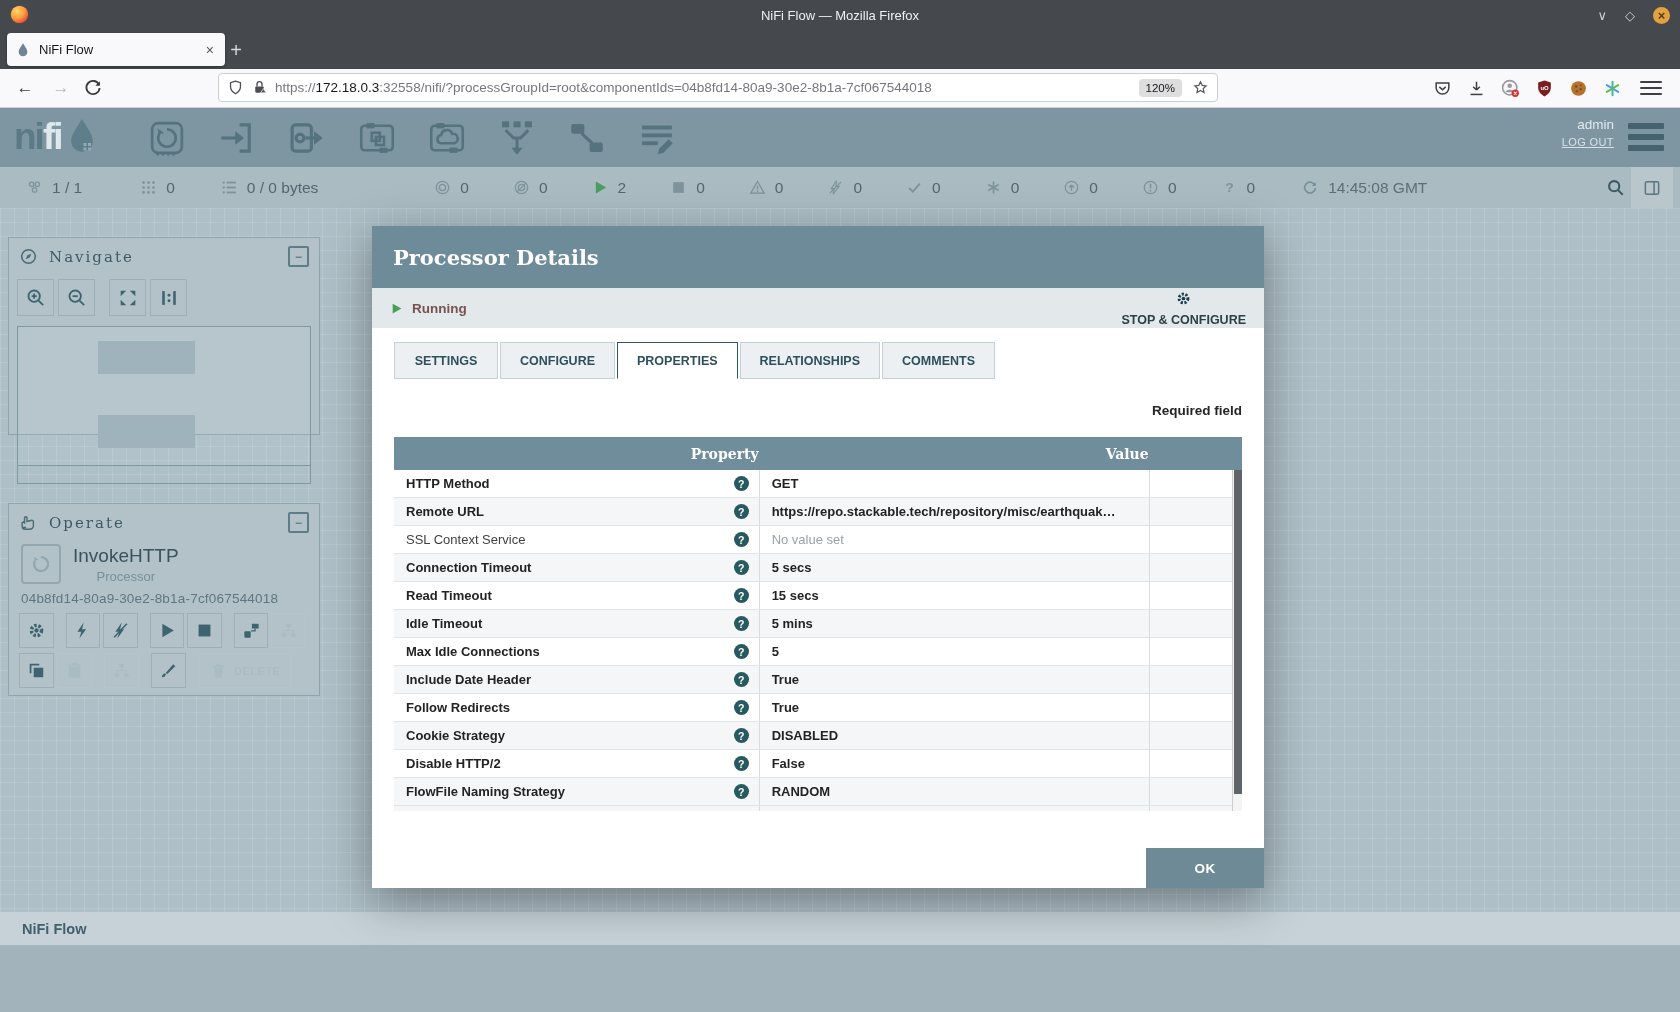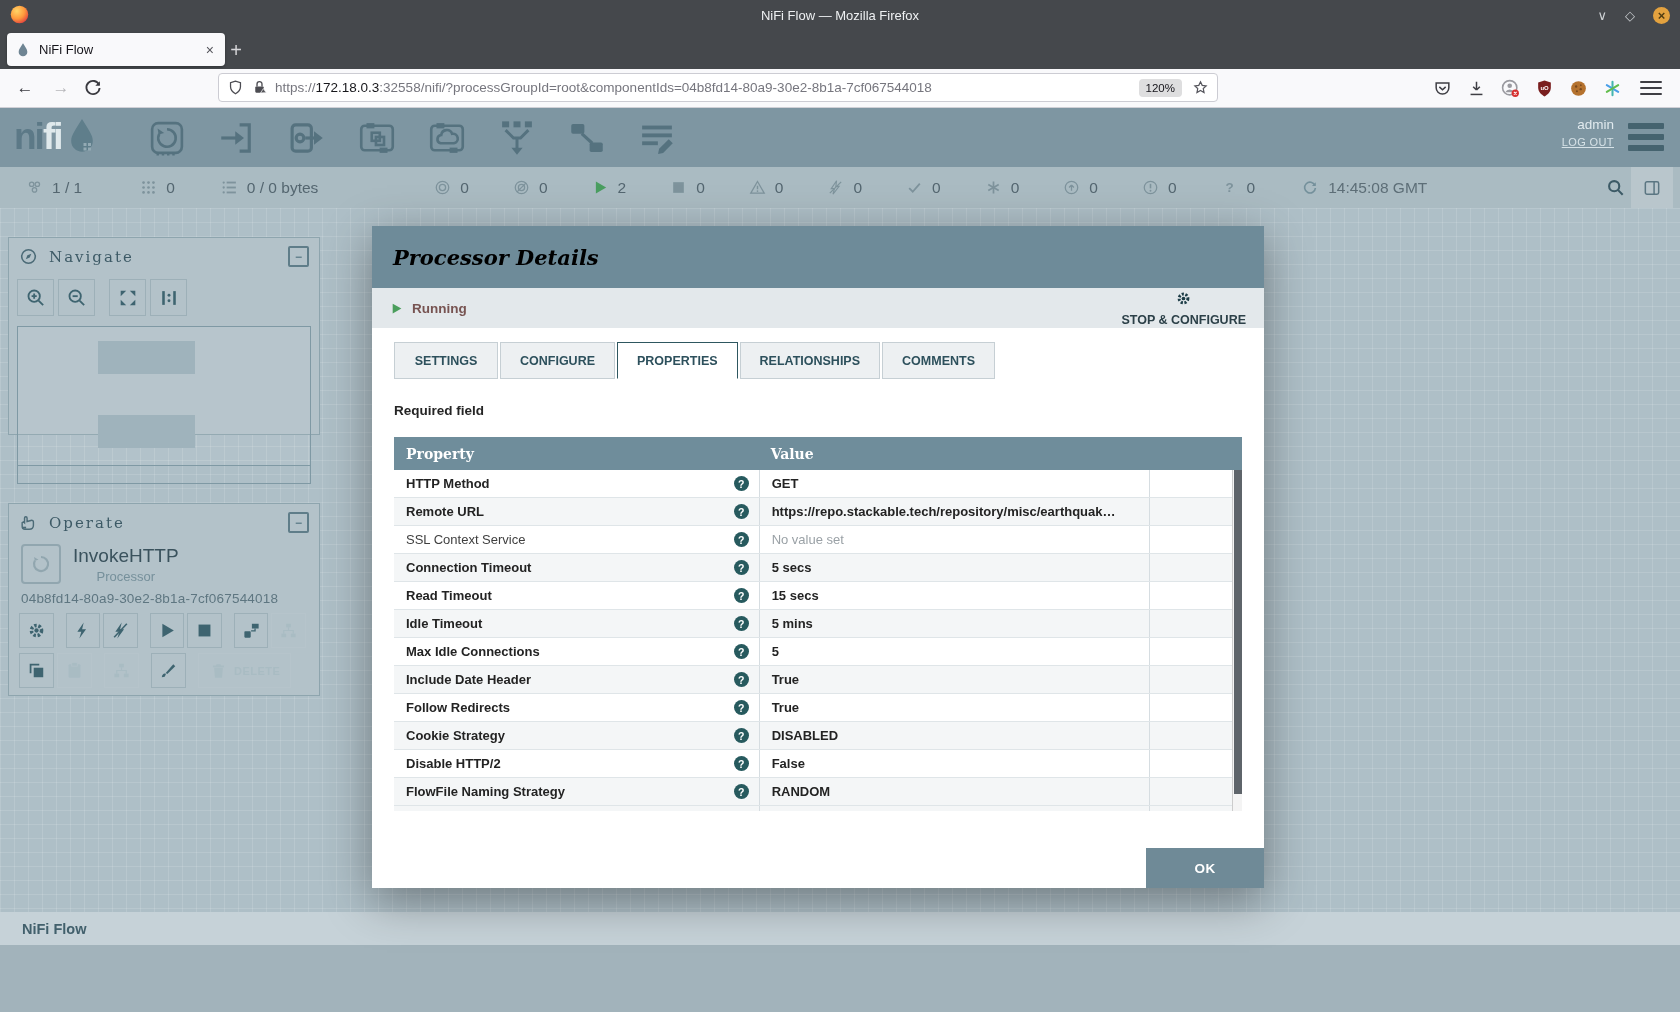--- a/index.html
+++ b/index.html
@@ -111,27 +111,27 @@
     color:#3e6470;margin-right:3px;background:transparent;box-sizing:border-box;}
   .op-btn svg{width:19px;height:19px;}
   .op-btn.gapleft{margin-left:9px;}
   .op-btn.disabled{border-color:#b6c4cb;color:#a9bcc3;}
   .op-btn.delete{width:auto;padding:0 10px;font-size:11px;font-weight:bold;letter-spacing:.5px;gap:6px;}
 
   
   .dialog{position:absolute;left:372px;top:226px;width:892px;height:662px;background:#fff;
     box-shadow:0 12px 44px rgba(0,0,0,.38);}
   .dlg-header{height:62px;background:#6e8b99;display:flex;align-items:center;padding:0 21px;}
-  .dlg-title{font-family:"DejaVu Serif",serif;font-size:21px;font-weight:bold;color:#000000;font-style:italic;}
+  .dlg-title{font-family:"DejaVu Serif",serif;font-size:21px;font-weight:bold;color:#ffffff;}
   .dlg-status{height:40px;background:#e3e8eb;display:flex;align-items:center;padding:0 18px;}
   .run-icon{width:13px;height:13px;color:#4a9e5c;margin-right:9px;}
   .run-label{font-size:13.5px;font-weight:bold;color:#775351;}
   .stopcfg{margin-left:auto;display:flex;align-items:center;gap:6px;color:#2c4048;font-size:12.5px;font-weight:bold;flex-direction:column;}
   .stopcfg svg{width:17px;height:17px;color:#1d3d47;}
-  .dlg-body{position:relative;height:560px;padding:14px 22px 0;box-sizing:border-box;}
+  .dlg-body{position:relative;height:560px;padding:14px 22px 0;box-sizing:border-box;text-align:right;}
   .tabs{display:flex;height:37px;}
   .tabx{padding:0 19px;display:flex;align-items:center;justify-content:center;font-size:12.5px;font-weight:bold;
     color:#2d505c;background:#edf0f2;border:1px solid #c6cfd4;margin-right:2px;box-sizing:border-box;min-width:104px;}
   .tabx.active{background:#fff;border:1px solid #2e5760;border-bottom-color:#fff;}
   .required-label{margin:24px 0 19px;font-size:13.5px;font-weight:bold;color:#252525;}
   .table-wrap{position:relative;}
   .thead{display:flex;height:33px;background:#6f8d9b;align-items:center;color:#fff;
     font-family:"DejaVu Serif",serif;font-size:14px;font-weight:bold;}
   .col-prop{width:43%;padding-left:12px;box-sizing:border-box;}
   .col-val{width:46%;padding-left:12px;box-sizing:border-box;}

